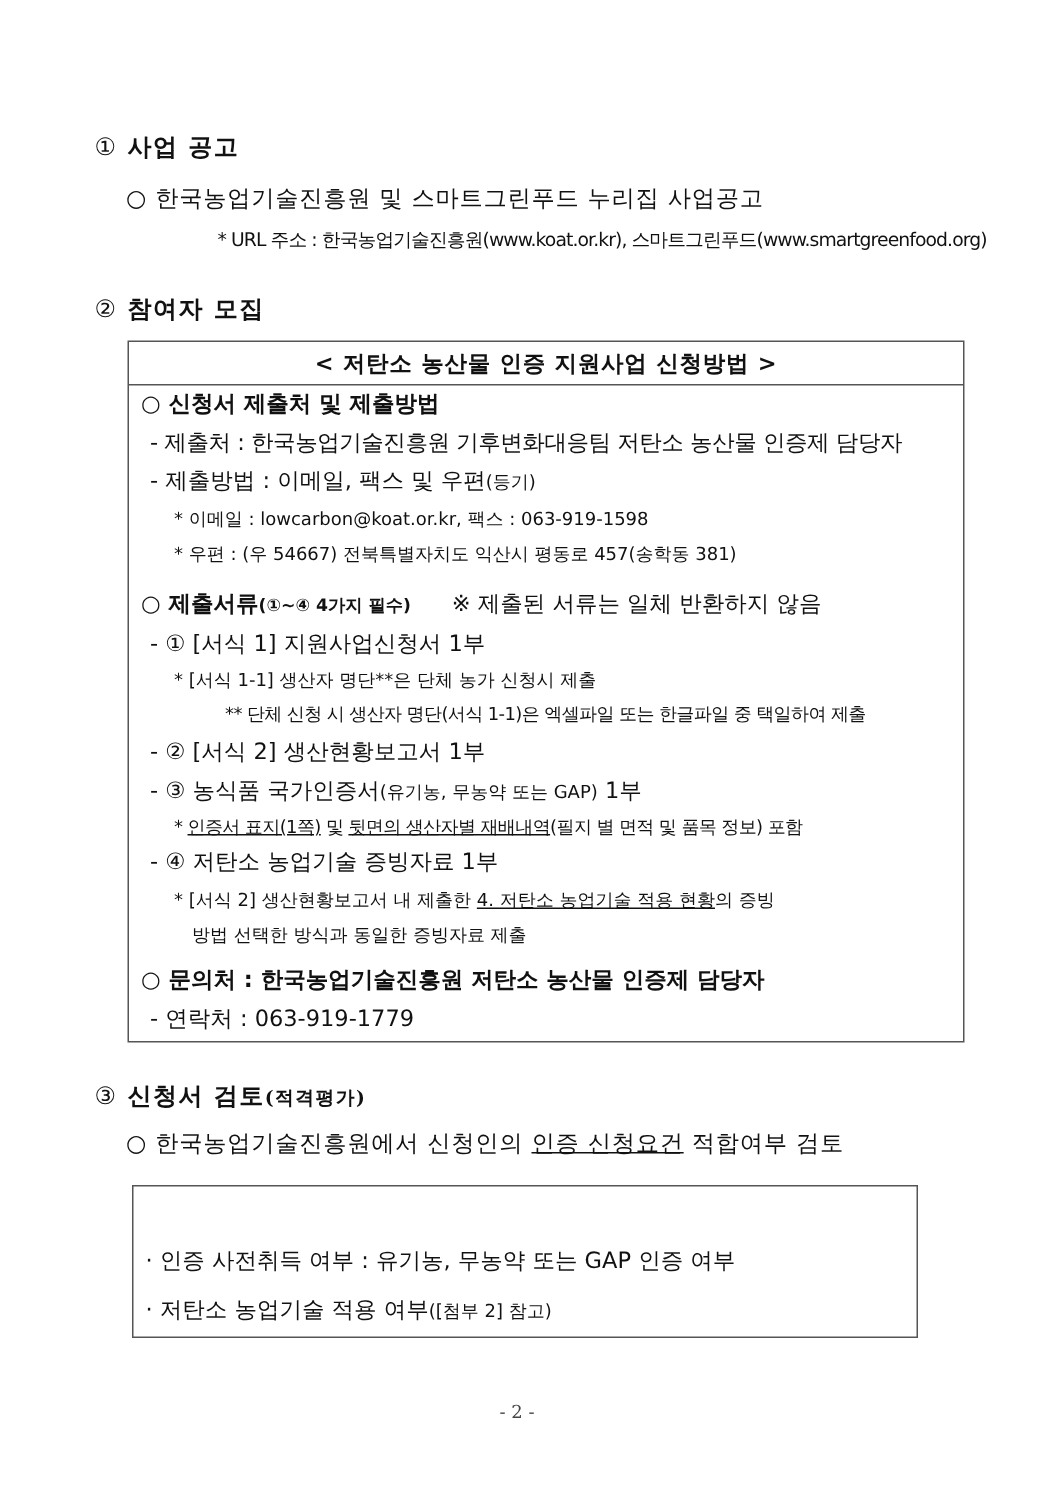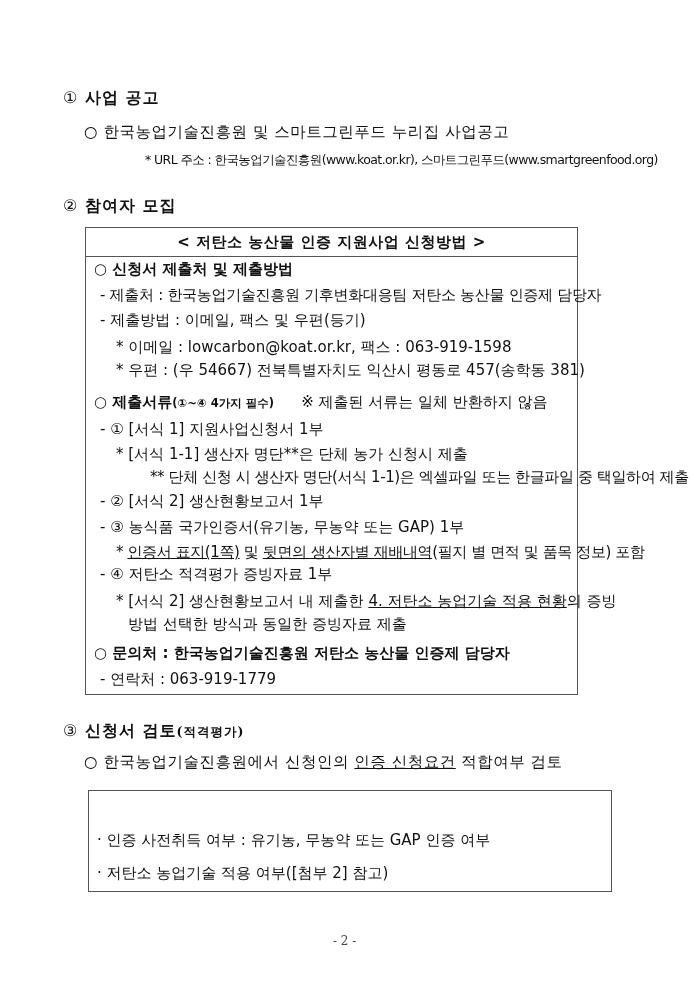--- a/index.html
+++ b/index.html
@@ -8,21 +8,21 @@
   .serif { font-family: "DejaVu Serif", "Liberation Serif", serif; }
   .h-section { font-size: 16px; font-weight: bold; letter-spacing: 1px; }
   .circ { font-weight: normal; }
   .l1 { font-size: 15.5px; letter-spacing: 0.5px; }
   .note { font-size: 12.5px; letter-spacing: -0.6px; margin-left: 27px; }
   .box { position: absolute; border: 1.5px solid #555; box-sizing: border-box; }
   .box-title { position: absolute; left: 0; right: 0; top: 0; height: 28px; border-bottom: 1.5px solid #555; text-align: center; line-height: 28px; font-size: 15px; font-weight: bold; letter-spacing: 0.5px; }
   .row { position: absolute; white-space: nowrap; }
   .b15 { font-size: 15px; font-weight: bold; }
   .r15 { font-size: 15px; }
-  .sm { font-size: 15px; }
+  .sm { font-size: 12px; }
   .xs { font-size: 11.5px; }
   .u { text-decoration: underline; }
   .bold { font-weight: normal; }
   .normal { font-weight: normal; }
   .page-num { font-size: 12px; color: #444; }
 </style>
 </head>
 <body>
 
 <div class="abs serif h-section" style="left:63px; top:88px;">
@@ -33,21 +33,21 @@
   <span>○</span>
   <span>한국농업기술진흥원 및 스마트그린푸드 누리집 사업공고</span>
 </div>
 <div class="abs note" style="left:118px; top:152px;">* URL 주소 : 한국농업기술진흥원(www.koat.or.kr), 스마트그린푸드(www.smartgreenfood.org)</div>
 
 <div class="abs serif h-section" style="left:63px; top:196px;">
   <span class="circ">②</span>
   <span>참여자 모집</span>
 </div>
 
-<div class="box" style="left:85px; top:227px; width:493px; height:468px;">
+<div class="box" style="left:85px; top:227px; width:558px; height:468px;">
   <div class="box-title">&lt; 저탄소 농산물 인증 지원사업 신청방법 &gt;</div>
 
   <div class="row b15" style="left:8px; top:32px;">
     <span class="normal">○</span>
     <span>신청서 제출처 및 제출방법</span>
   </div>
   <div class="row r15" style="left:14px; top:58px; letter-spacing:-0.3px;">
     <span>- 제출처</span>
     <span>: 한국농업기술진흥원 기후변화대응팀 저탄소 농산물 인증제 담당자</span>
   </div>
@@ -66,21 +66,21 @@
   <div class="row r15" style="left:14px; top:192px;">- ① [서식 1] 지원사업신청서 1부</div>
   <div class="row sm" style="left:30px; top:217px;">* [서식 1-1] 생산자 명단**은 단체 농가 신청시 제출</div>
   <div class="row sm" style="left:30px; top:240px; letter-spacing:-0.4px;margin-left:34px;">** 단체 신청 시 생산자 명단(서식 1-1)은 엑셀파일 또는 한글파일 중 택일하여 제출</div>
   <div class="row r15" style="left:14px; top:264px;">- ② [서식 2] 생산현황보고서 1부</div>
   <div class="row r15" style="left:14px; top:290px;">
     <span>- ③ 농식품 국가인증서</span><span class="sm">(유기농, 무농약 또는 GAP)</span><span> 1부</span>
   </div>
   <div class="row sm" style="left:30px; top:315px; letter-spacing:-0.4px;">
     <span>* </span><span class="u bold">인증서 표지(1쪽)</span><span> 및 </span><span class="u bold">뒷면의 생산자별 재배내역</span><span>(필지 별 면적 및 품목 정보) 포함</span>
   </div>
-  <div class="row r15" style="left:14px; top:337px;">- ④ 저탄소 적격평가 증빙자료 1부</div>
+  <div class="row r15" style="left:14px; top:337px;">- ④ 저탄소 농업기술 증빙자료 1부</div>
   <div class="row sm" style="left:30px; top:364px;">
     <span>* [서식 2] </span><span class="bold">생산현황보고서</span><span> 내 제출한 </span><span class="u">4. 저탄소 농업기술 적용 현황</span><span>의 증빙</span>
   </div>
   <div class="row sm" style="left:42px; top:387px;">방법 선택한 방식과 동일한 증빙자료 제출</div>
 
   <div class="row b15" style="left:8px; top:416px;">
     <span class="normal">○</span>
     <span>문의처 : 한국농업기술진흥원 저탄소 농산물 인증제 담당자</span>
   </div>
   <div class="row r15" style="left:14px; top:442px;">- 연락처 : 063-919-1779</div>

